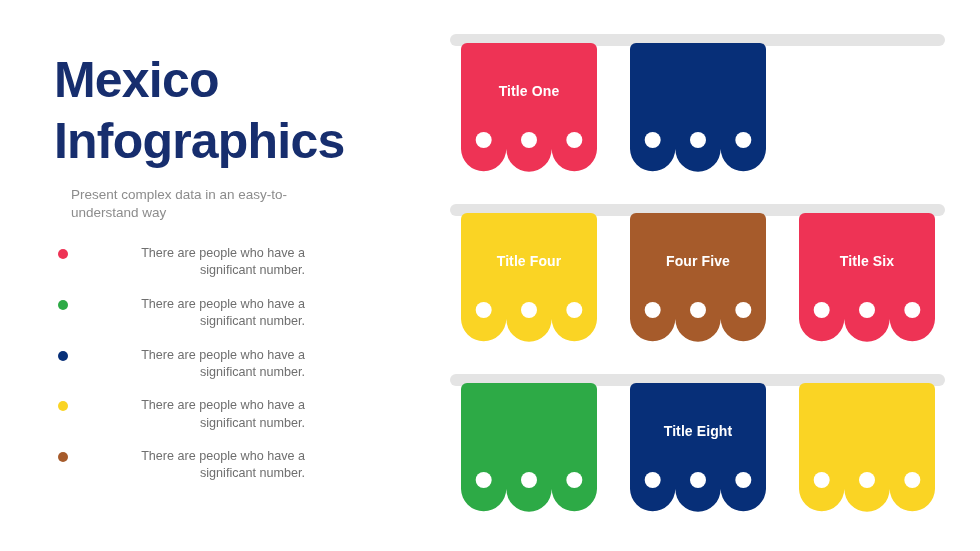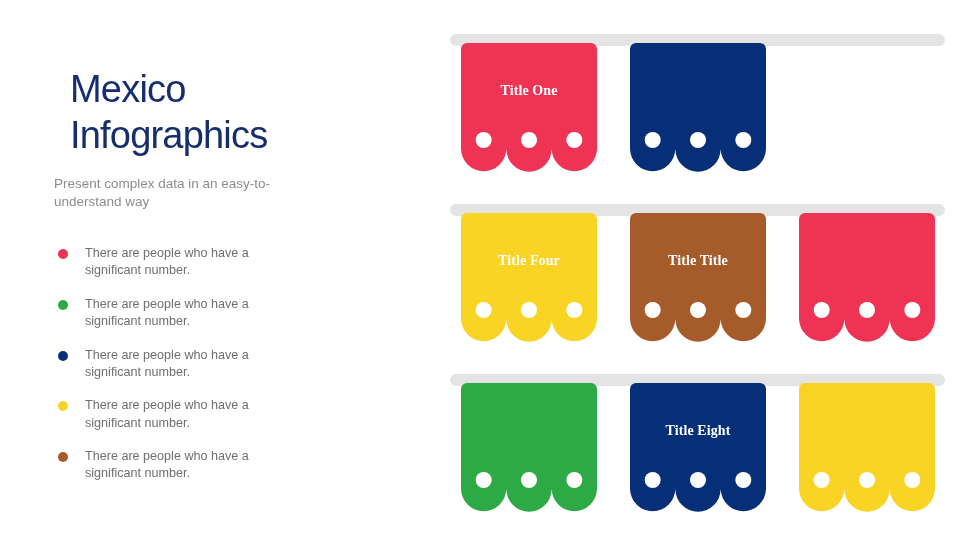--- a/index.html
+++ b/index.html
@@ -21,30 +21,30 @@
   }
 
   
   #left-panel {
     position: absolute;
     left: 54px;
     top: 50px;
     width: 330px;
   }
   #page-title {
-    font-size: 38px;
+    font-size: 50px;
     line-height: 1.22;
-    font-weight: normal;
+    font-weight: bold;
     color: #172E6E;
     letter-spacing: -0.8px;
-    margin: 16px;
+    margin: 0;
     white-space: pre-line;
   }
   #page-subtitle {
-    margin: 14px 0 0 0;
+    margin: 14px 0 0 17px;
     font-size: 13.5px;
     line-height: 1.32;
     color: #8c8c8c;
     width: 272px;
   }
 
   #legend-list {
     position: absolute;
     left: 58px;
     top: 245px;
@@ -61,20 +61,21 @@
     height: 10px;
     border-radius: 50%;
     margin-top: 4px;
     margin-right: 17px;
   }
   .legend-text {
     font-size: 12.6px;
     line-height: 1.38;
     color: #6f6f6f;
     width: 220px;
+    text-align: right;
   }
 
   
   #banner-area {
     position: absolute;
     left: 450px;
     top: 34px;
     width: 500px;
     height: 490px;
   }
@@ -117,21 +118,20 @@
     width: 136px;
     height: 96px;
     display: flex;
     align-items: center;
     justify-content: center;
     font-size: 14px;
     font-weight: bold;
     color: #ffffff;
     letter-spacing: 0.1px;
     pointer-events: none;
-    font-family: Liberation Serif, serif;
   }
 </style>
 </head>
 <body>
 
 <div id="slide" style="background: rgb(255, 255, 255);">
 
   <div id="left-panel">
     <h1 id="page-title" style="color: rgb(23, 46, 110);">Mexico
 Infographics</h1>
@@ -226,34 +226,35 @@
           <svg viewBox="0 0 136 140">
             <path class="flag-body" d="M0,6 A6,6 0 0,1 6,0 L130,0 A6,6 0 0,1 136,6
                      L136,106
                      A22.67,22.67 0 0,1 90.67,106
                      A22.67,22.67 0 0,1 45.33,106
                      A22.67,22.67 0 0,1 0,106 Z" fill="#A65B2B"></path>
             <circle class="flag-dot" cx="22.67" cy="97" r="8" fill="#ffffff"></circle>
             <circle class="flag-dot" cx="68" cy="97" r="8" fill="#ffffff"></circle>
             <circle class="flag-dot" cx="113.33" cy="97" r="8" fill="#ffffff"></circle>
           </svg>
-          <span class="flag-title">Title Title</span>
+          <span class="flag-title">Four Five</span>
         </div>
 
         <div class="flag">
           <svg viewBox="0 0 136 140">
             <path class="flag-body" d="M0,6 A6,6 0 0,1 6,0 L130,0 A6,6 0 0,1 136,6
                      L136,106
                      A22.67,22.67 0 0,1 90.67,106
                      A22.67,22.67 0 0,1 45.33,106
                      A22.67,22.67 0 0,1 0,106 Z" fill="#EE3355"></path>
             <circle class="flag-dot" cx="22.67" cy="97" r="8" fill="#ffffff"></circle>
             <circle class="flag-dot" cx="68" cy="97" r="8" fill="#ffffff"></circle>
             <circle class="flag-dot" cx="113.33" cy="97" r="8" fill="#ffffff"></circle>
           </svg>
+          <span class="flag-title">Title Six</span>
         </div>
 
       </div>
     </div>
 
     <div class="banner-row">
       <div class="rope" style="background: rgb(228, 228, 228);"></div>
       <div class="flags">
 
         <div class="flag">

